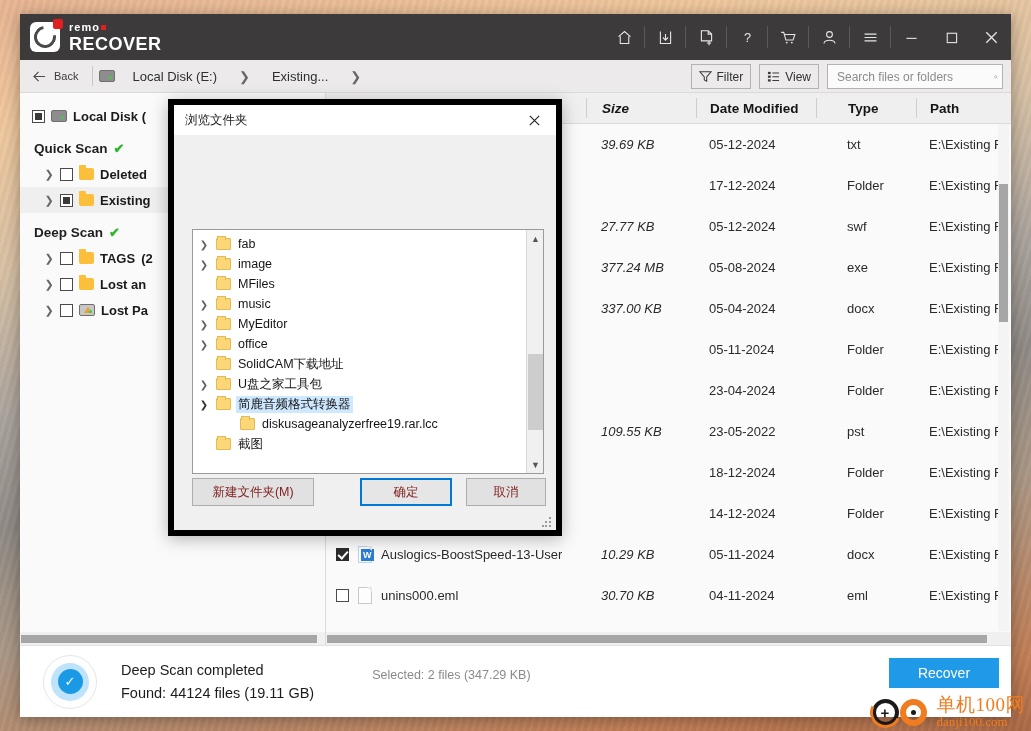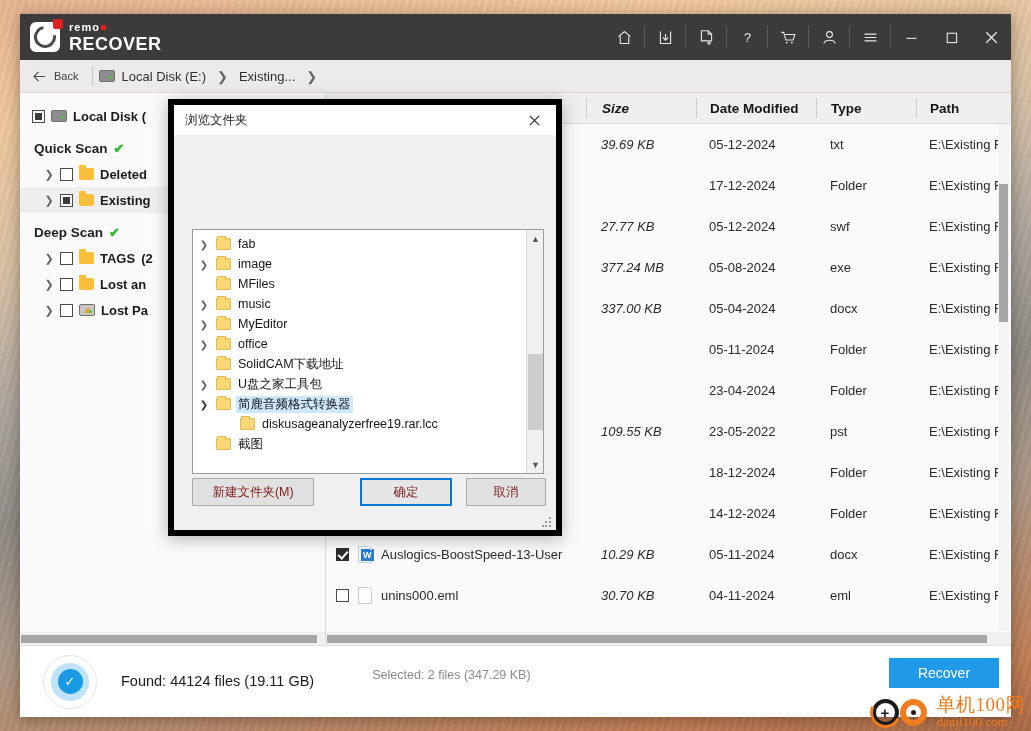--- a/index.html
+++ b/index.html
@@ -70,21 +70,21 @@
   .tb-ico svg { display: block; }
   .tb-sep { width: 1px; height: 22px; background: #5a5858; }
 
   
   .crumbbar {
     height: 33px; background: #eceaea; border-bottom: 1px solid #dcd9d9;
     display: flex; align-items: center; padding: 0 8px; position: relative;
   }
   .back-btn { display: flex; align-items: center; gap: 7px; padding: 0 8px 0 4px; color: #3d3d3d; font-size: 11px; }
   .vsep { width: 1px; height: 20px; background: #c9c6c6; margin: 0 6px; }
-  .crumb { display: flex; align-items: center; gap: 6px; font-size: 13px; color: #2f2f2f; }
+  .crumb { display: flex; align-items: center; gap: 17px; font-size: 13px; color: #2f2f2f; }
   .crumb .chev { color: #666; font-size: 13px; margin: 0 5px; }
   .right-tools { position: absolute; right: 8px; top: 4px; display: flex; align-items: center; gap: 8px; }
   .tool-btn {
     height: 25px; border: 1px solid #b5b2b2; background: #eceaea;
     display: flex; align-items: center; gap: 5px; padding: 0 7px;
     font-size: 12px; color: #303030;
   }
   .search-box {
     height: 25px; width: 176px; border: 1px solid #b5b2b2; background: #fbfbfb;
     display: flex; align-items: center; padding: 0 4px 0 7px;
@@ -135,21 +135,21 @@
   .ftable { width: 720px; }
   .fhead {
     display: flex; height: 31px; align-items: center;
     background: #efefef; border-bottom: 1px solid #dcdada;
     font-weight: bold; font-size: 13.5px; color: #161616;
   }
   .fhead .c, .frow .c { display: flex; align-items: center; }
   .c-name { width: 260px; padding-left: 10px; }
   .c-size { width: 110px; padding-left: 15px; border-left: 1px solid #cfcdcd; height: 18px; font-style: italic; }
   .c-date { width: 120px; padding-left: 13px; border-left: 1px solid #cfcdcd; height: 18px; }
-  .c-type { width: 100px; padding-left: 14px; border-left: 1px solid #cfcdcd; height: 18px; }
+  .c-type { width: 100px; padding-left: 31px; border-left: 1px solid #cfcdcd; height: 18px; }
   .c-path { width: 125px; padding-left: 13px; border-left: 1px solid #cfcdcd; height: 18px; }
   .fhead .c-size, .fhead .c-date, .fhead .c-type, .fhead .c-path { height: 20px; }
   .frow {
     display: flex; height: 41px; align-items: center;
     font-size: 13px; color: #2a2a2a;
   }
   .frow .c-size, .frow .c-date, .frow .c-type, .frow .c-path { border-left: 0; height: auto; }
   .frow .c-name { gap: 9px; }
   .fname { white-space: nowrap; overflow: hidden; }
   .doc-ico { width: 14px; height: 17px; background: #fdfdfd; border: 1px solid #c9c9c9; flex: none; position: relative; }
@@ -360,20 +360,44 @@
     </div>
     <div class="vsep"></div>
     <div class="crumb">
       <span class="drive-ico"></span>
       <span>Local Disk (E:)</span>
       <span class="chev">❯</span>
       <span>Existing...</span>
       <span class="chev">❯</span>
     </div>
 
+    <div class="right-tools">
+      <div class="tool-btn">
+        <svg width="13" height="13" viewBox="0 0 14 14">
+            <path d="M1 2 H13 L8.3 7.4 V12 L5.7 10.6 V7.4 Z" fill="none" stroke="#3a3a3a" stroke-width="1.1"></path>
+          </svg>
+        <span>Filter</span>
+      </div>
+      <div class="tool-btn">
+        <svg width="13" height="13" viewBox="0 0 14 14">
+            <rect x="1" y="2" width="3" height="2.4" fill="#3a3a3a"></rect>
+            <rect x="1" y="6" width="3" height="2.4" fill="#3a3a3a"></rect>
+            <rect x="1" y="10" width="3" height="2.4" fill="#3a3a3a"></rect>
+            <path d="M5.8 3.2 H13 M5.8 7.2 H13 M5.8 11.2 H13" stroke="#3a3a3a" stroke-width="1.1"></path>
+          </svg>
+        <span>View</span>
+      </div>
+      <div class="search-box">
+        <input value="" placeholder="Search files or folders" style="">
+        <svg width="16" height="16" viewBox="0 0 18 18">
+            <circle cx="7.5" cy="7.5" r="5" fill="none" stroke="#4a4a4a" stroke-width="1.3"></circle>
+            <path d="M11.3 11.3 L16 16" stroke="#4a4a4a" stroke-width="1.3"></path>
+          </svg>
+      </div>
+    </div>
   </div>
 
   <div class="content">
 
     <div class="sidebar">
       <div class="sb-row">
         <span class="chk partial"></span>
         <span class="drive-ico"></span>
         <span class="sb-label">Local Disk (</span>
       </div>
@@ -577,20 +601,21 @@
     </div>
   </div>
 
   <div class="statusbar">
     <div class="status-circle">
       <div class="inner">
           <div class="core">✓</div>
         </div>
     </div>
     <div class="status-text">
+      <div class="t1">Deep Scan completed</div>
       <div class="t2">Found: 44124 files (19.11 GB)</div>
     </div>
     <div class="selected-text">Selected: 2 files (347.29 KB)</div>
     <button class="recover-btn">Recover</button>
   </div>
 
   <div class="dialog">
     <div class="dlg-title">
       <span>浏览文件夹</span>
       <div class="dlg-close">

